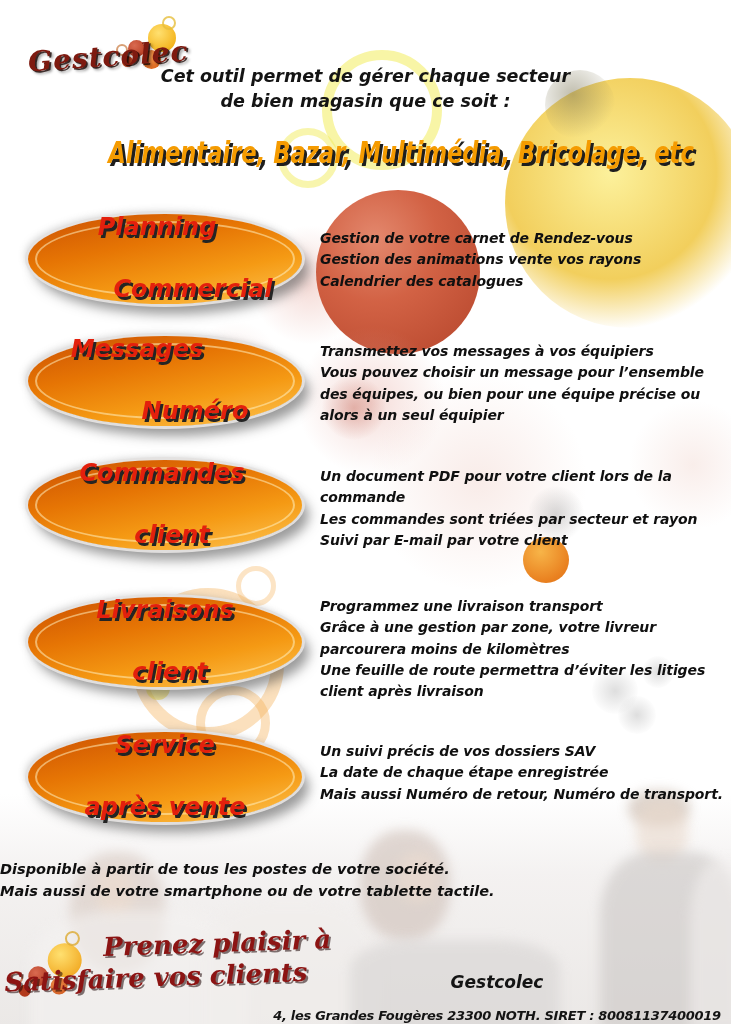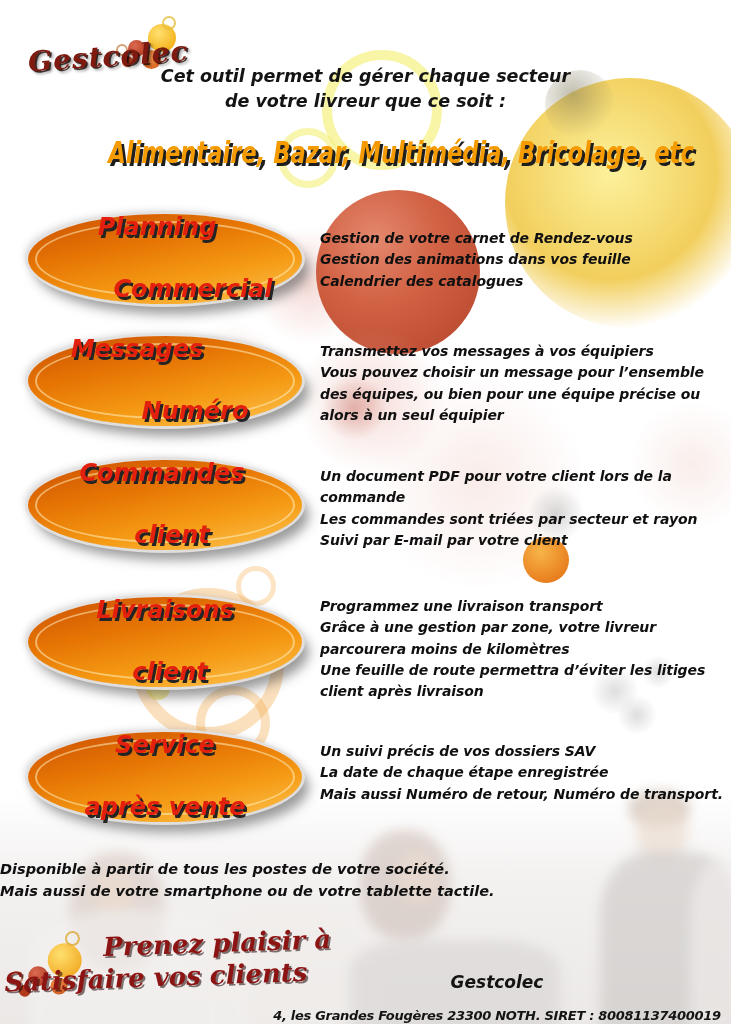--- a/index.html
+++ b/index.html
@@ -135,34 +135,34 @@
       <div class="bub" style="left:120px;top:28px;width:19px;height:19px;background:radial-gradient(circle at 38% 32%,#f59a50,#d95a12);"></div>
       <div class="bub" style="left:100px;top:34px;width:11px;height:11px;background:#b8401e;"></div>
       <div class="bub" style="left:140px;top:-6px;width:10px;height:10px;border:2px solid rgba(230,190,60,.8);"></div>
       <div class="bub" style="left:94px;top:22px;width:8px;height:8px;border:2px solid rgba(200,120,60,.7);"></div>
     </div>
     <div class="logo-text">Gestcolec</div>
   </div>
 
   <div class="intro">
     <div>Cet outil permet de gérer chaque secteur</div>
-    <div>de votre livreur que ce soit :</div>
+    <div>de bien magasin que ce soit :</div>
   </div>
 
   <div class="sectors">
     <span>Alimentaire, Bazar, Multimédia, Bricolage, etc</span>
   </div>
 
   <div class="ellipse f0">
     <div class="elabel l1">Planning</div>
     <div class="elabel l2">Commercial</div>
   </div>
   <div class="desc d0">
     <div>Gestion de votre carnet de Rendez-vous</div>
-    <div>Gestion des animations dans vos feuille</div>
+    <div>Gestion des animations vente vos rayons</div>
     <div>Calendrier des catalogues</div>
   </div>
 
   <div class="ellipse f1">
     <div class="elabel l1">Messages</div>
     <div class="elabel l2">Numéro</div>
   </div>
   <div class="desc d1">
     <div>Transmettez vos messages à vos équipiers</div>
     <div>Vous pouvez choisir un message pour l’ensemble des équipes, ou bien pour une équipe précise ou alors à un seul équipier</div>

